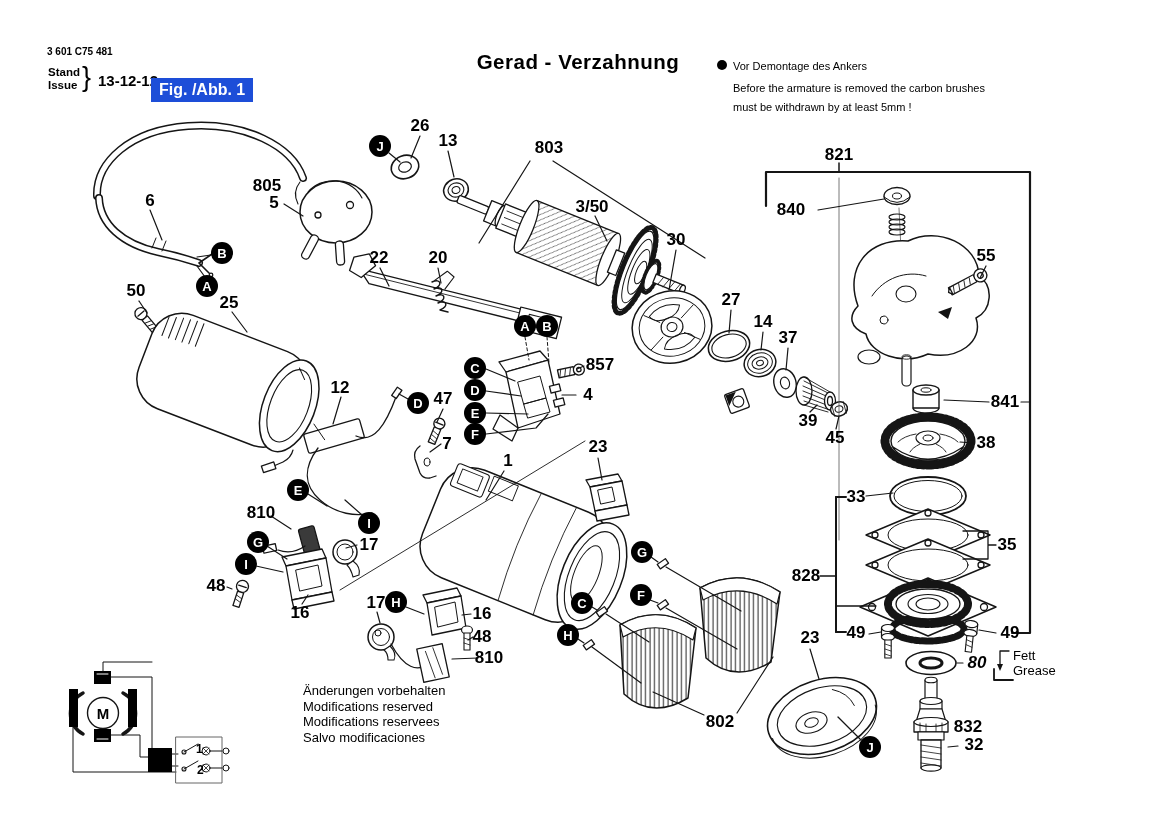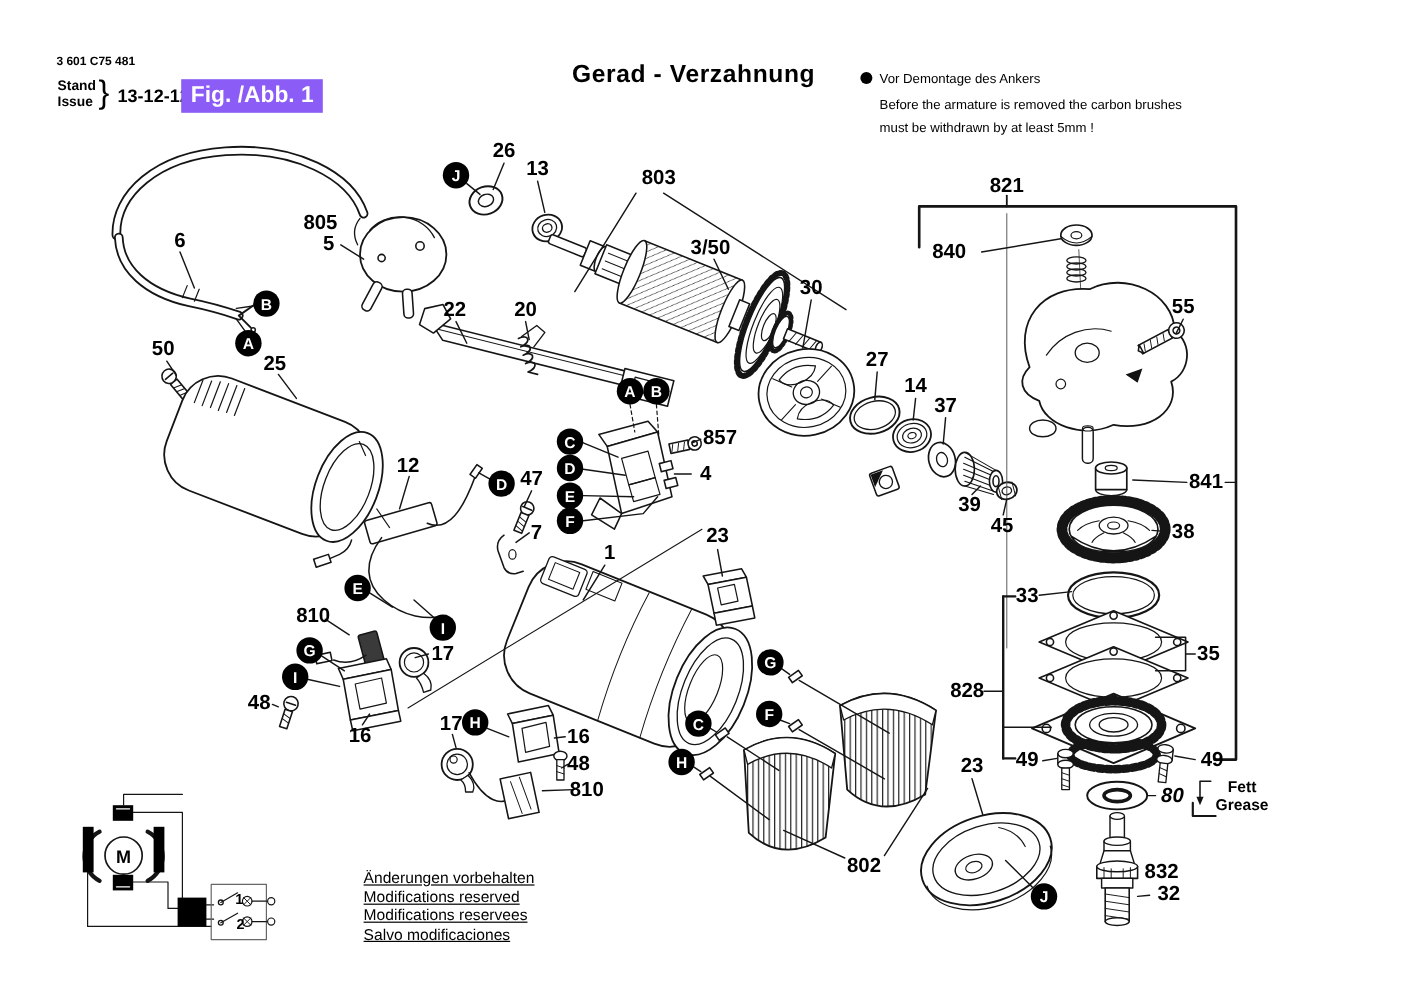--- a/index.html
+++ b/index.html
@@ -7,29 +7,29 @@
           font-family:"Liberation Sans",sans-serif;color:#000;margin:0 auto;}
   .art{position:absolute;left:0;top:0;}
   .plabel{position:absolute;transform:translate(-50%,-50%);font-size:17px;font-weight:700;white-space:nowrap;z-index:5;}
   .callout{position:absolute;width:22px;height:22px;border-radius:50%;background:#000;color:#fff;
            font-size:13px;font-weight:700;display:flex;align-items:center;justify-content:center;
            transform:translate(-50%,-50%);z-index:6;}
   .hdr-pn{position:absolute;left:47px;top:46px;font-size:10px;font-weight:700;}
   .hdr-stand{position:absolute;left:48px;top:66px;font-size:11.5px;font-weight:700;line-height:12.5px;}
   .hdr-brace{position:absolute;left:82px;top:62px;font-size:27px;font-weight:400;}
   .hdr-date{position:absolute;left:98px;top:72px;font-size:15px;font-weight:700;}
-  .figbox{position:absolute;left:151px;top:66px;background:#8b5cf6;color:#fff;font-size:19px;
+  .figbox{position:absolute;left:151px;top:78px;background:#1d4ed8;color:#fff;font-size:16px;
           font-weight:700;padding:3px 8px;}
   .title{position:absolute;left:578px;top:62px;transform:translate(-50%,-50%);
          font-size:20.5px;font-weight:700;letter-spacing:.5px;white-space:nowrap;}
   .note-bullet{position:absolute;left:717px;top:60px;width:10px;height:10px;border-radius:50%;background:#000;}
   .notes{position:absolute;left:733px;top:57px;font-size:11px;line-height:19px;}
   .notes .gap{height:3px;}
-  .footer{position:absolute;left:303px;top:724px;font-size:13px;line-height:15.5px;text-decoration:underline;}
-  .grease{position:absolute;left:1013px;top:649px;font-size:13px;font-weight:700;line-height:14.5px;text-align:center;}
+  .footer{position:absolute;left:303px;top:683px;font-size:13px;line-height:15.5px;}
+  .grease{position:absolute;left:1013px;top:649px;font-size:13px;font-weight:400;line-height:14.5px;}
 </style>
 </head>
 <body>
 
 <div class="canvas">
 
   <svg class="art" width="1169" height="826" viewBox="0 0 1169 826" fill="none" stroke="#151515" stroke-width="1.3" stroke-linecap="round" stroke-linejoin="round">
     <defs>
       <pattern id="vh" width="4.5" height="10" patternUnits="userSpaceOnUse">
         <path d="M2,0V10" stroke="#222" stroke-width="1"></path>

